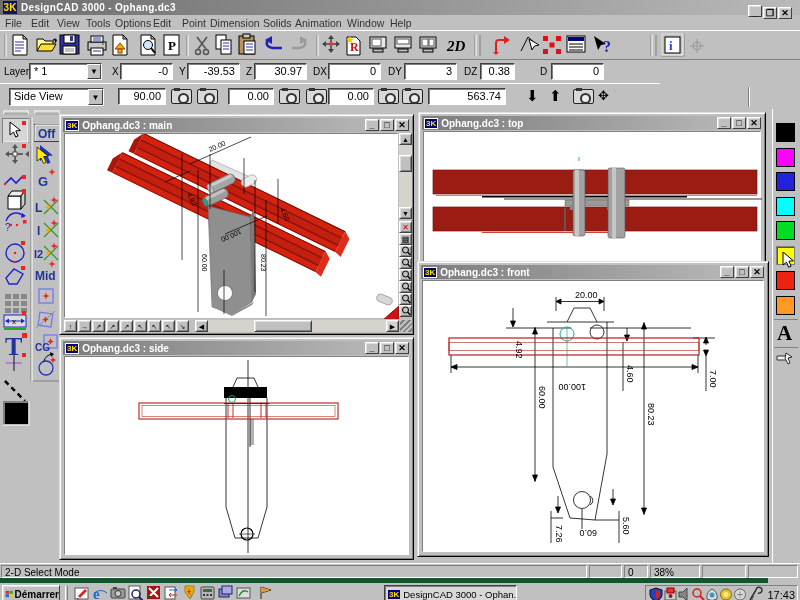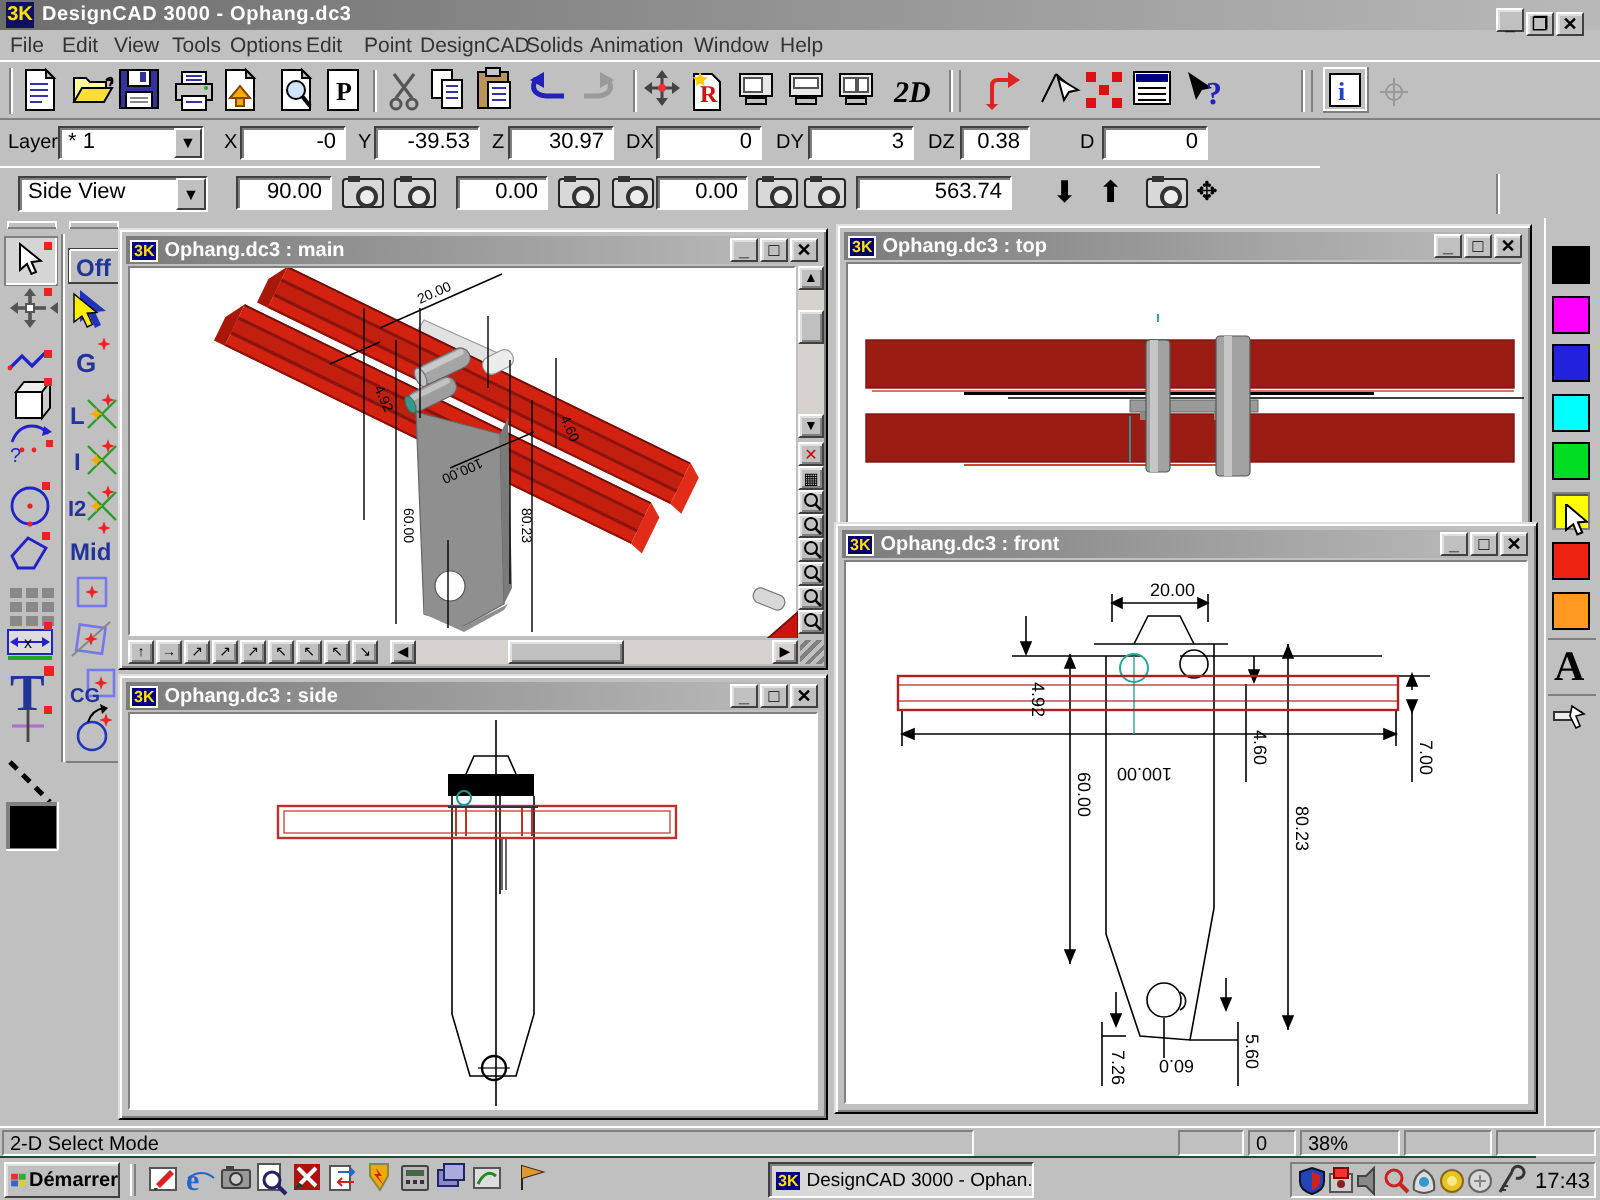--- a/index.html
+++ b/index.html
@@ -27,21 +27,21 @@
 </div>
 
 <div class="abs" style="left:0;top:15px;width:800px;height:15px;font-size:10.5px;color:#333">
   <span class="abs" style="left:5px;top:2px">File</span>
   <span class="abs" style="left:31px;top:2px">Edit</span>
   <span class="abs" style="left:57px;top:2px">View</span>
   <span class="abs" style="left:86px;top:2px">Tools</span>
   <span class="abs" style="left:115px;top:2px">Options</span>
   <span class="abs" style="left:153px;top:2px">Edit</span>
   <span class="abs" style="left:182px;top:2px">Point</span>
-  <span class="abs" style="left:210px;top:2px">DesignCAD</span>
+  <span class="abs" style="left:210px;top:2px">Dimension</span>
   <span class="abs" style="left:263px;top:2px">Solids</span>
   <span class="abs" style="left:295px;top:2px">Animation</span>
   <span class="abs" style="left:347px;top:2px">Window</span>
   <span class="abs" style="left:390px;top:2px">Help</span>
 </div>
 
 <div id="toolbar" class="abs" style="left:0;top:30px;width:800px;height:29px;border-top:1px solid #fff">
 <svg width="800" height="29" style="position:absolute;left:0;top:0">
 <g stroke-width="1">
 
@@ -777,29 +777,29 @@
 <div class="sw" style="top:296px;background:#ff9922"></div>
 <div class="abs" style="left:774px;top:319px;width:24px;height:1px;background:#808080"></div>
 <div class="abs" style="left:777px;top:321px;font-size:21px;font-weight:bold;font-family:'Liberation Serif',serif">A</div>
 <div class="abs" style="left:774px;top:347px;width:24px;height:1px;background:#808080"></div>
 <svg class="abs" width="22" height="16" style="left:775px;top:350px">
     <path d="M2 6 h13 l-4 4 h-9 z" fill="#eee" stroke="#333"></path>
     <path d="M10 8 l3 6 2 -1 -2 -5 4 -1 -6 -4 z" fill="#fff" stroke="#000" stroke-width="0.8"></path>
   </svg>
 
 <div class="abs" style="left:0;top:563px;width:800px;height:15px;border-top:1px solid #fff">
-  <div class="abs sunken" style="left:1px;top:1px;width:486px;height:13px;font-size:10px;padding:1px 0 0 3px">2-D Select Mode</div>
+  <div class="abs sunken" style="left:1px;top:1px;width:586px;height:13px;font-size:10px;padding:1px 0 0 3px">2-D Select Mode</div>
   <div class="abs sunken" style="left:589px;top:1px;width:33px;height:13px"></div>
   <div class="abs sunken" style="left:624px;top:1px;width:24px;height:13px;font-size:10px;padding:1px 0 0 3px">0</div>
   <div class="abs sunken" style="left:650px;top:1px;width:50px;height:13px;font-size:10px;padding:1px 0 0 3px">38%</div>
   <div class="abs sunken" style="left:702px;top:1px;width:44px;height:13px"></div>
   <div class="abs sunken" style="left:748px;top:1px;width:50px;height:13px"></div>
 </div>
 
-<div id="taskbar" class="abs" style="left:0;top:578px;width:768px;height:22px;background:#c0c0c0;border-top:1px solid #14532d">
+<div id="taskbar" class="abs" style="left:0;top:578px;width:768px;height:22px;background:#c0c0c0;border-top:5px solid #14532d">
   <div class="abs" style="left:2px;top:2px;width:58px;height:18px;background:#c0c0c0;border:1px solid;border-color:#fff #404040 #404040 #fff;box-shadow:inset 1px 1px 0 #dfdfdf;display:flex;align-items:center">
     <svg width="15" height="14" viewBox="0 0 15 14" style="margin:0 1px 0 2px">
       <rect x="1" y="1.5" width="6" height="5.2" fill="#d33"></rect>
         <rect x="7.8" y="1.5" width="6" height="5.2" fill="#3a3"></rect>
         <rect x="1" y="7.4" width="6" height="5.2" fill="#36c"></rect>
         <rect x="7.8" y="7.4" width="6" height="5.2" fill="#dc3"></rect>
     </svg>
     <span style="font-size:10px;font-weight:bold">Démarrer</span>
   </div>
   <div class="abs" style="left:65px;top:3px;width:3px;height:16px;border-left:1px solid #fff;border-right:1px solid #808080"></div>

